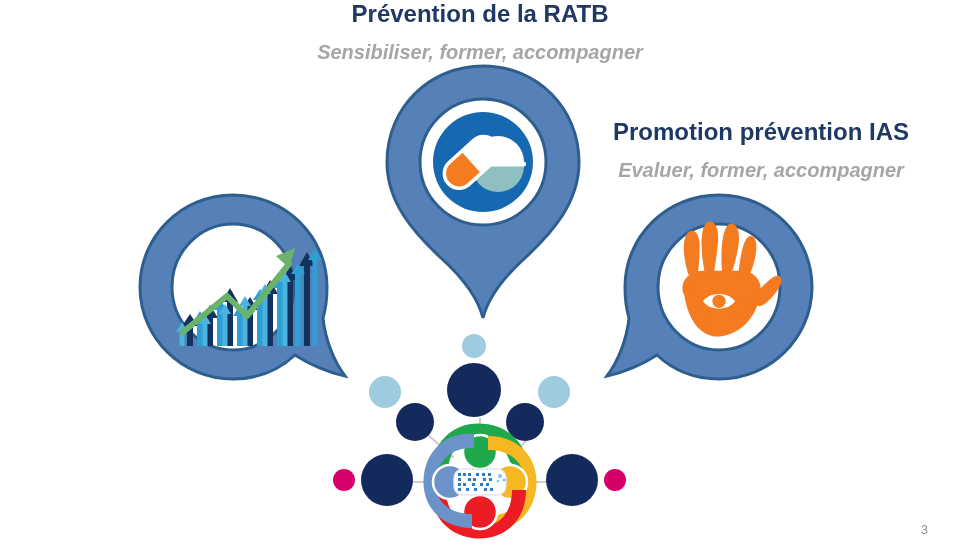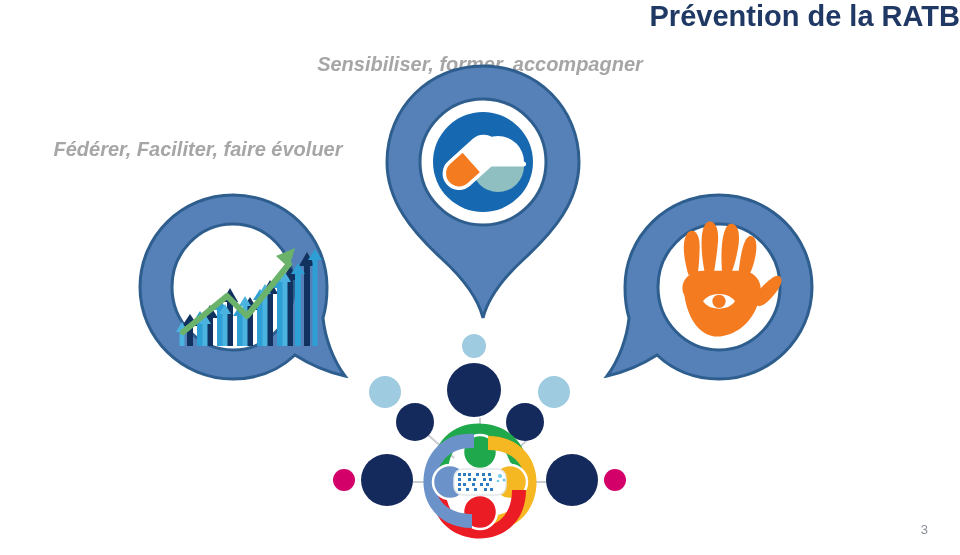--- a/index.html
+++ b/index.html
@@ -9,33 +9,32 @@
     font-family:"Liberation Sans", sans-serif;
     overflow:hidden;
     position:relative;
   }
   .slide{position:relative;width:960px;height:555px;overflow:hidden;background:#fff;}
 
   
   .title-block{position:absolute;text-align:center;}
   .title-main{
     font-weight:bold;
-    font-size:29px;
+    font-size:24px;
     color:#1f3864;
     line-height:1.15;
     white-space:nowrap;
-    text-align:right;
   }
   .title-sub{
     font-weight:bold;
     font-style:italic;
     font-size:20px;
     color:#a6a6a6;
     line-height:1.2;
-    margin-top:19px;
+    margin-top:12px;
     white-space:nowrap;
   }
   #tb-center{left:0;right:0;top:0;}
   #tb-left{left:8px;top:118px;width:380px;}
   #tb-right{right:4px;top:118px;width:390px;}
 
   
   .pin{position:absolute;}
   .pin svg{display:block;overflow:visible;}
 
@@ -51,23 +50,26 @@
 <body>
 
 <div class="slide">
 
   <div class="title-block" id="tb-center">
     <div class="title-main">Prévention de la RATB</div>
     <div class="title-sub">Sensibiliser, former, accompagner</div>
   </div>
 
   <div class="title-block" id="tb-left">
-    <div class="title-sub">Fédérer, Faciliter, faire évoluer</div>
-  </div>
-
+  </div>
+
+  <div class="title-block" id="tb-right">
+    <div class="title-main">Promotion prévention IAS</div>
+    <div class="title-sub">Evaluer, former, accompagner</div>
+  </div>
 
   <div class="pin" style="left:383px;top:62px;">
     <svg width="200" height="260" viewBox="0 0 200 260">
 
       <path d="M100 4
                C 46 4 4 46 4 100
                C 4 140 30 170 58 196
                C 80 216 95 236 100 256
                C 105 236 120 216 142 196
                C 170 170 196 140 196 100

